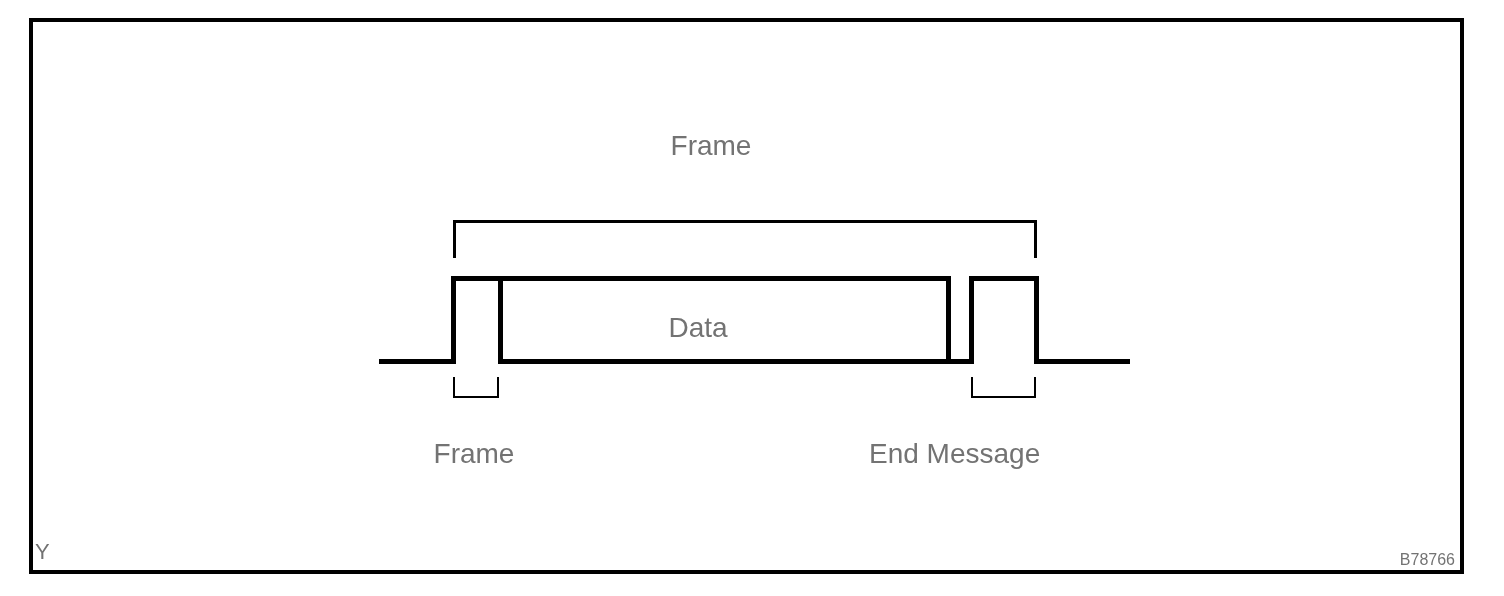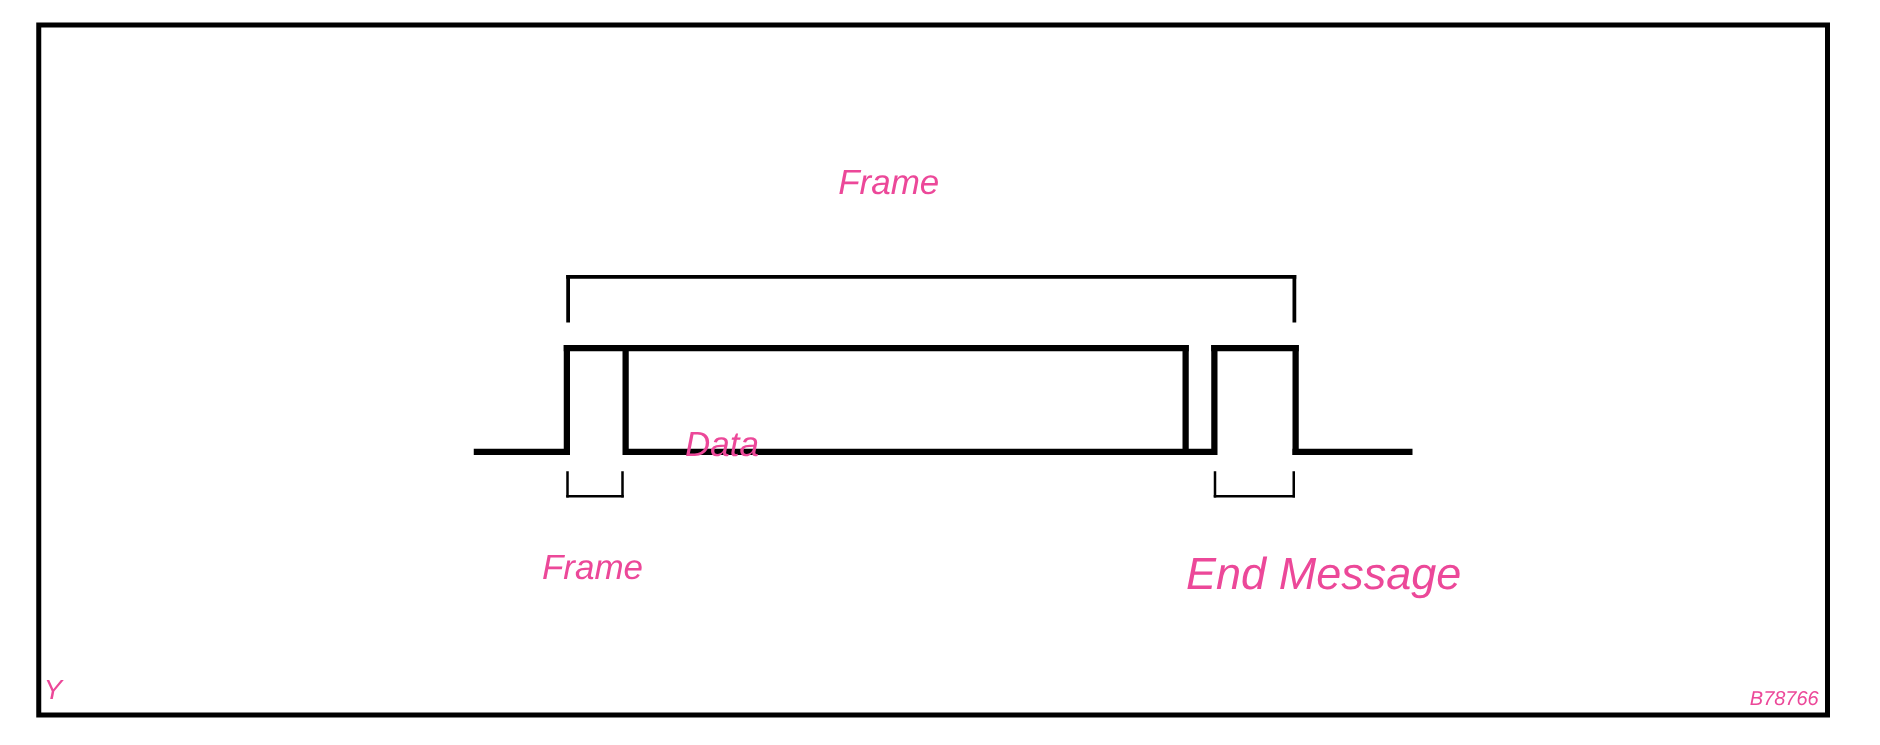--- a/index.html
+++ b/index.html
@@ -21,39 +21,38 @@
   
   .outer-border {
     left: 29px; top: 18px;
     width: 1435px; height: 556px;
     border: 4px solid #000;
   }
 
   
   .label {
     white-space: nowrap;
-    color: #ec4899;
+    color: #737373;
     line-height: 1.1;
-    font-style: italic;
   }
   .frame-label {
     left: 511px; top: 131px; width: 400px;
     font-size: 28px; text-align: center;
   }
   .data-label {
     left: 548px; top: 313px; width: 300px;
-    font-size: 28px; text-align: left; margin-top: 28px;
+    font-size: 28px; text-align: center;
   }
   .header-label {
     left: 324px; top: 439px; width: 300px;
     font-size: 28px; text-align: center;
   }
   .end-label {
     left: 869px; top: 439px; width: 300px;
-    font-size: 36px; text-align: right;
+    font-size: 28px; text-align: left;
   }
   .y-mark {
     left: 35px; top: 540px;
     font-size: 22px;
   }
   .code-mark {
     left: 1355px; top: 551px; width: 100px;
     font-size: 16px; text-align: right;
   }
 

